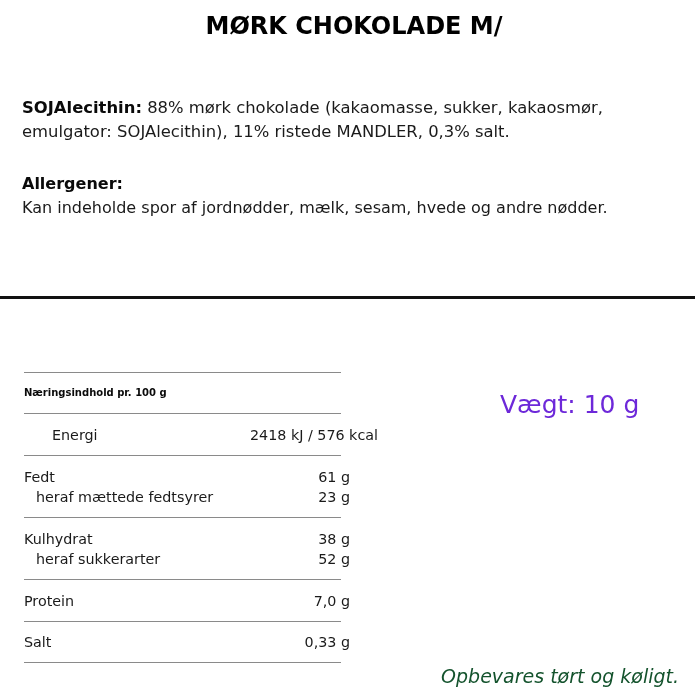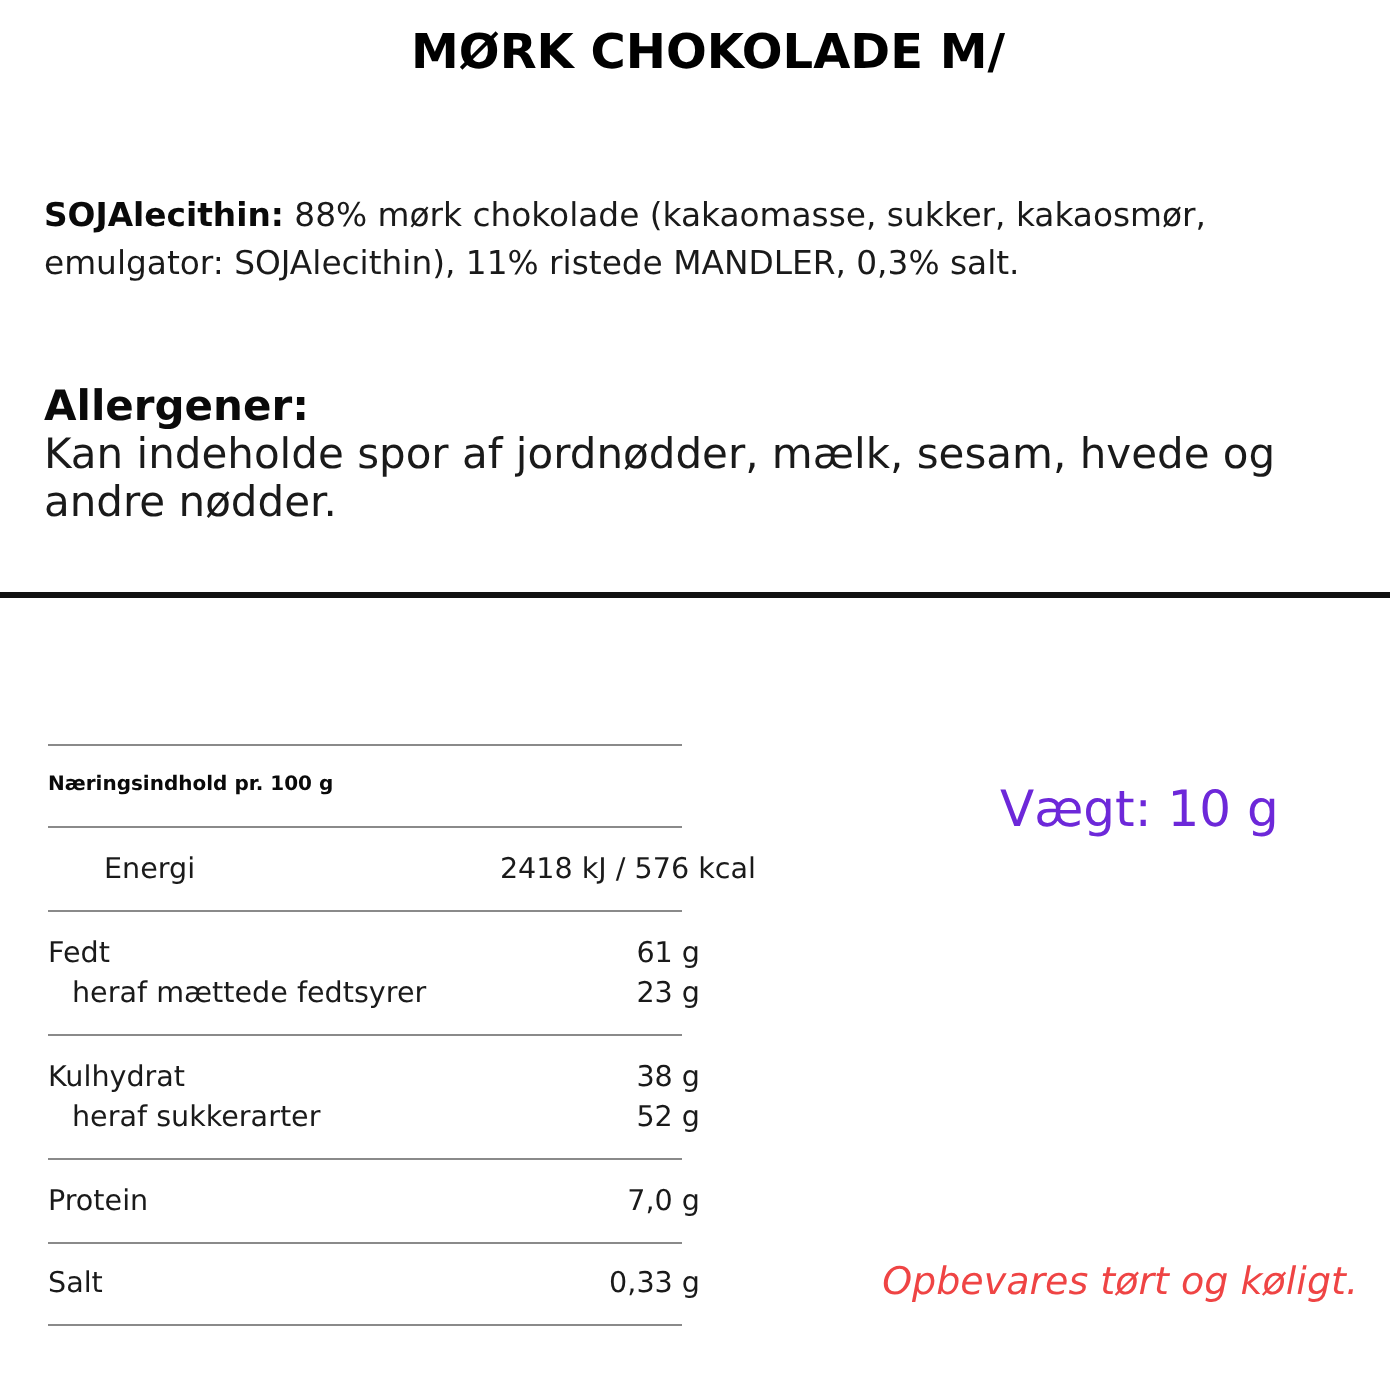--- a/index.html
+++ b/index.html
@@ -34,23 +34,23 @@
       top: 96px;
       width: 660px;
       font-size: 16.4px;
       line-height: 24px;
       color: #1a1a1a;
     }
     .ingredients .label, .allergens .label { font-weight: bold; color: #0a0a0a; }
     .allergens {
       position: absolute;
       left: 22px;
-      top: 191px;
+      top: 172px;
       width: 660px;
-      font-size: 21px;
+      font-size: 16px;
       line-height: 24px;
       color: #1a1a1a;
     }
     .rule {
       position: absolute;
       left: 0;
       top: 296px;
       width: 695px;
       height: 3px;
       background: #111111;
@@ -95,25 +95,25 @@
       left: 500px;
       top: 388px;
       font-size: 25px;
       line-height: 34px;
       color: #6d28d9;
       white-space: nowrap;
     }
     .storage {
       position: absolute;
       right: 21px;
-      top: 628px;
+      top: 663px;
       font-size: 19px;
       font-style: italic;
       line-height: 26px;
-      color: #ef4444;
+      color: #14532d;
       white-space: nowrap;
     }
   </style>
 </head>
 <body>
 
 <div class="title">
   <div>MØRK CHOKOLADE M/</div>
 </div>
 

